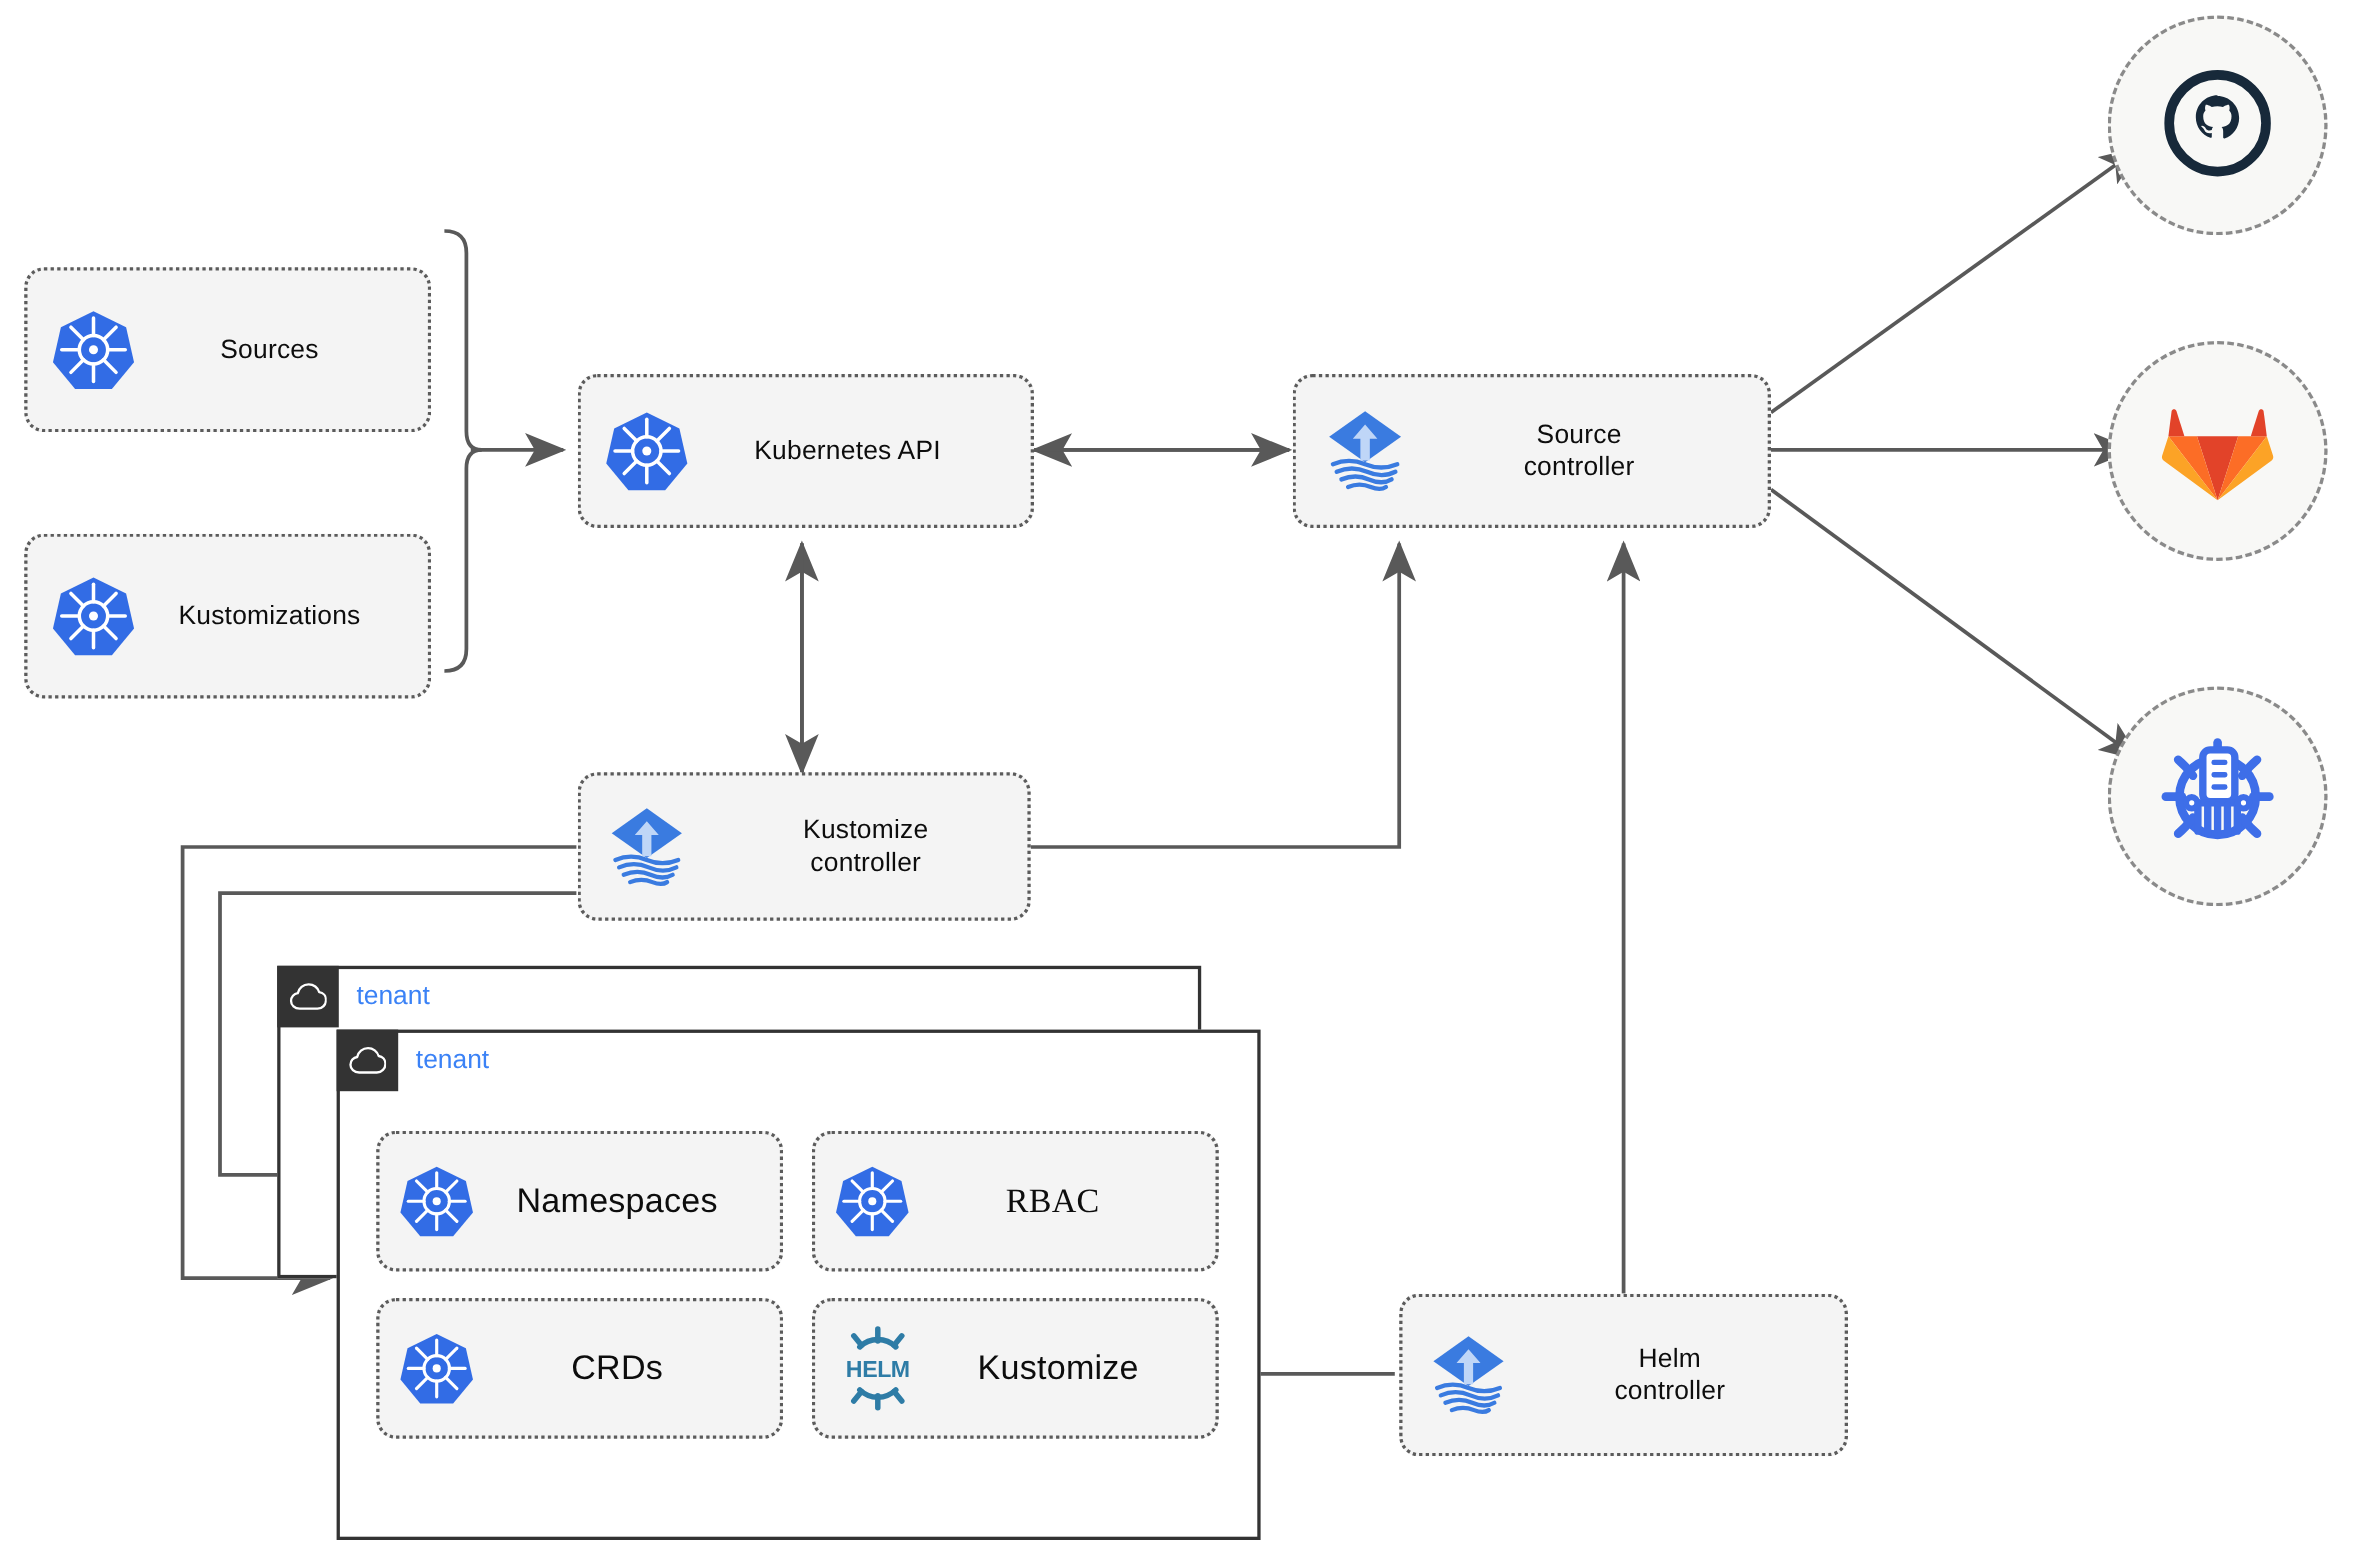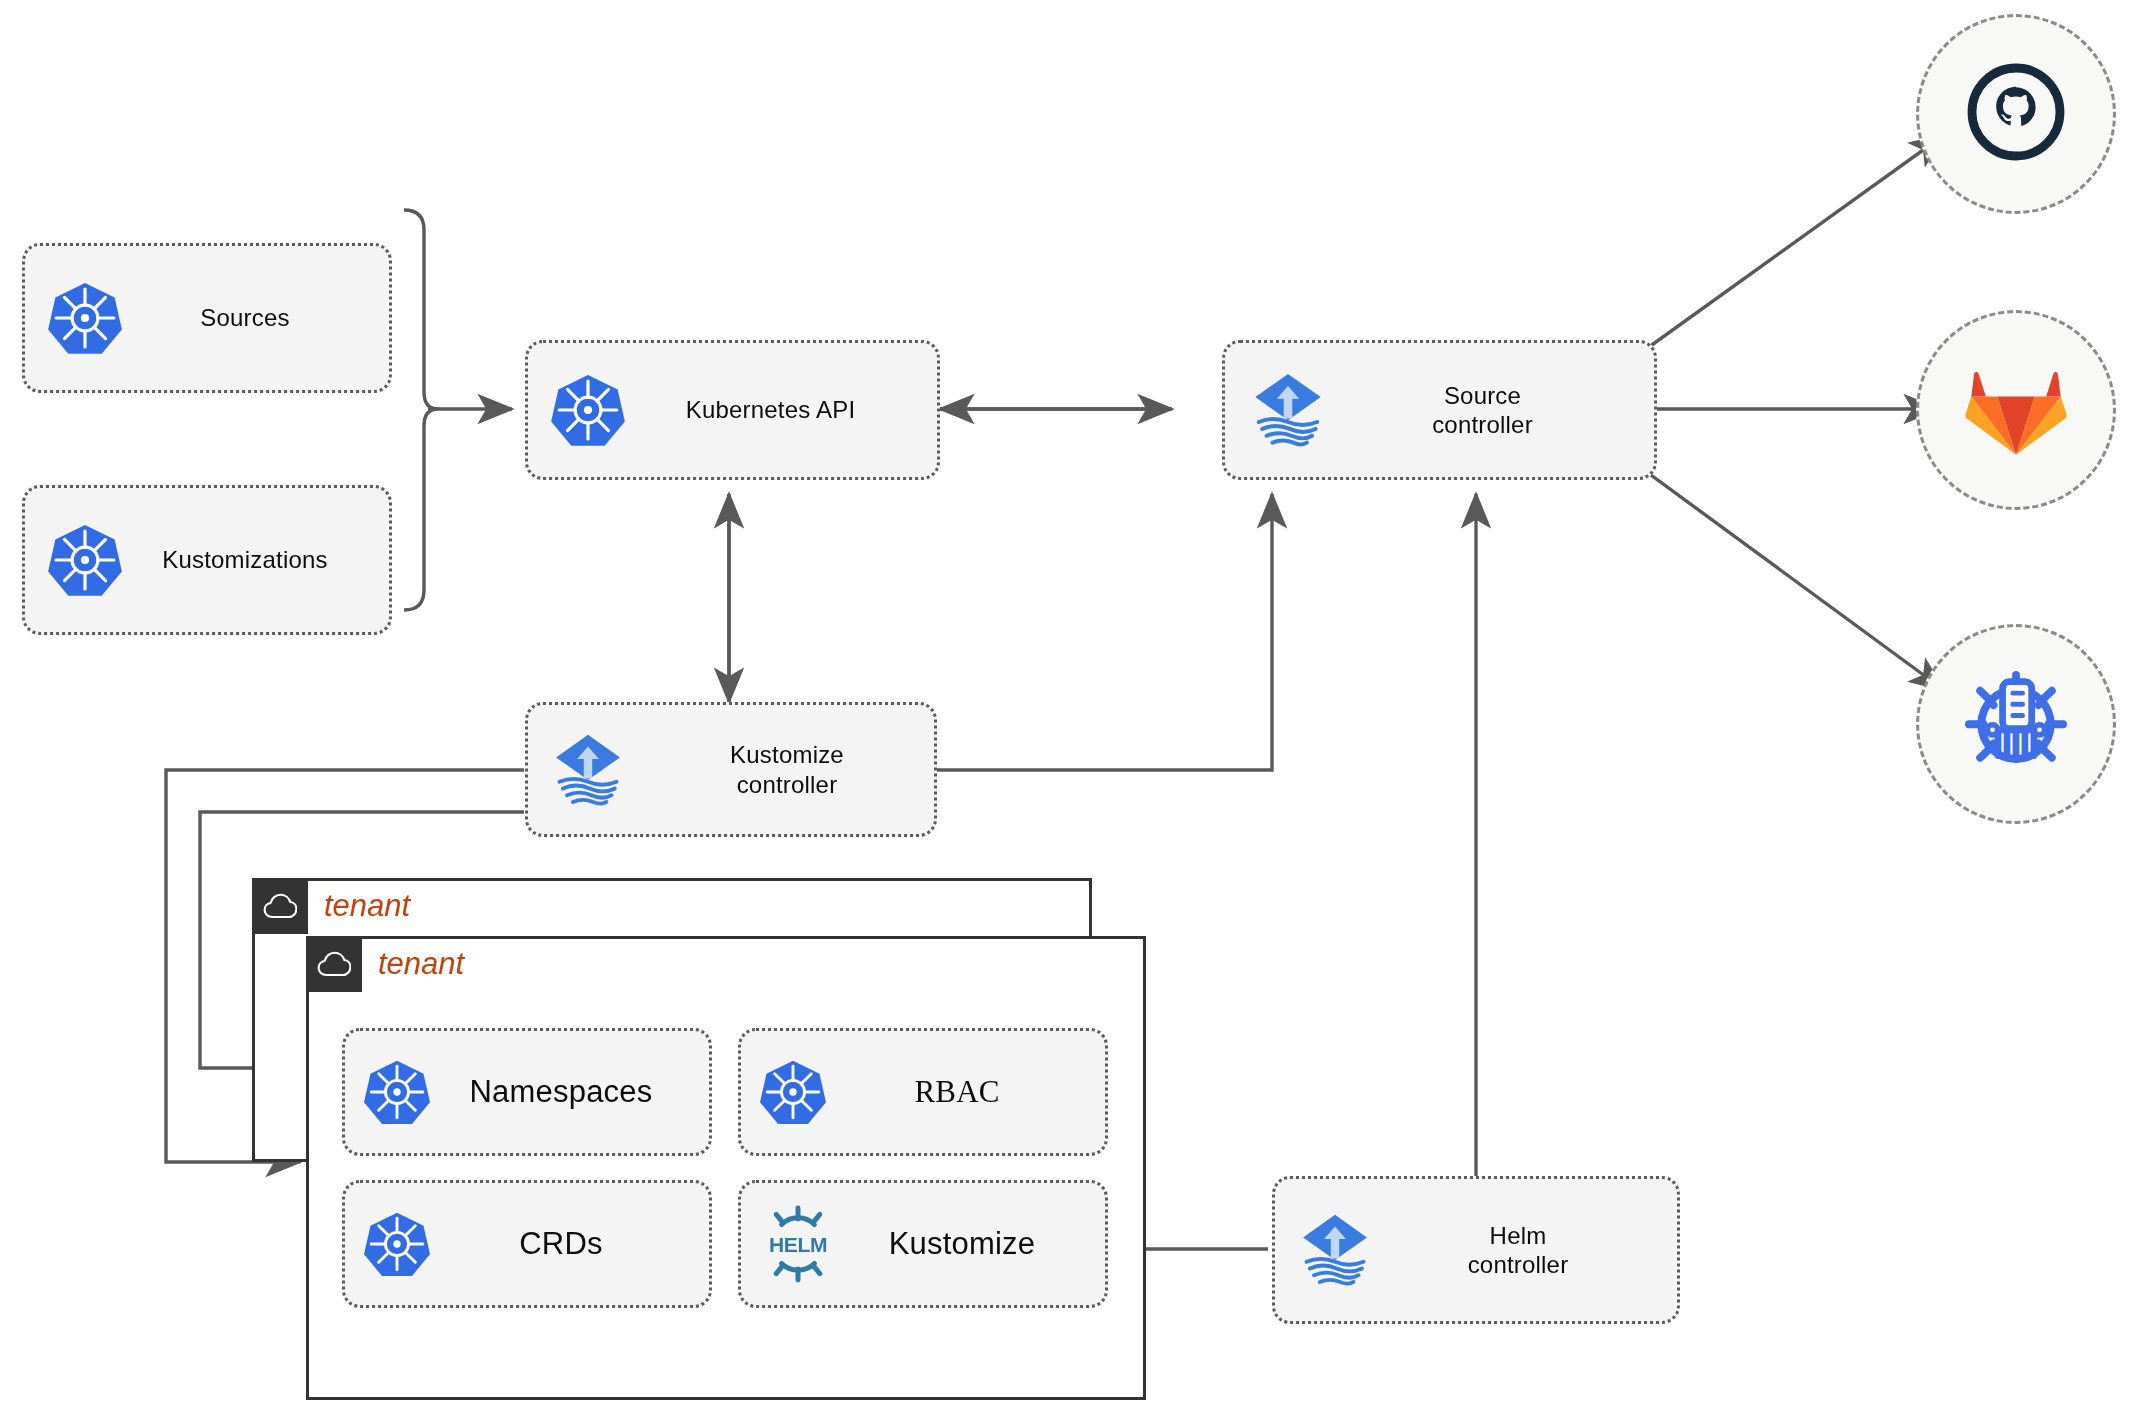--- a/index.html
+++ b/index.html
@@ -25,21 +25,21 @@
   .tenant{
     position:absolute;box-sizing:border-box;background:#ffffff;
     border:3px solid #333333;
   }
   .tenant .tbar{position:absolute;left:-3px;top:-3px;display:flex;align-items:center;height:56px;}
   .tenant .cloudbox{
     width:56px;height:56px;background:#333333;
     display:flex;align-items:center;justify-content:center;
   }
   .tenant .tname{
-    margin-left:16px;font-size:31px;color:#c2410c;line-height:56px;white-space:nowrap;font-style:italic;
+    margin-left:16px;font-size:24px;color:#3b82f6;line-height:56px;white-space:nowrap;
   }
 
   
   .circ{
     position:absolute;box-sizing:border-box;border-radius:50%;
     background:#f8f8f6;border:3px dashed #8a8a8a;
     display:flex;align-items:center;justify-content:center;
   }
   .vis-hidden{position:absolute;width:1px;height:1px;overflow:hidden;clip:rect(0 0 0 0);white-space:nowrap;}
 </style>
@@ -169,21 +169,21 @@
             <path d="M62 62 L77 77"></path>
           <path d="M77 23 L62 38"></path>
             <path d="M38 62 L23 77"></path>
         </g>
         <circle cx="50" cy="50" r="5.4" fill="#ffffff"></circle>
       </svg>
     </span>
     <span class="lbl">Kubernetes API</span>
   </div>
 
-  <div class="node" style="left:1222px;top:340px;width:435px;height:140px;padding:0 20px;">
+  <div class="node" style="left:1175px;top:340px;width:435px;height:140px;padding:0 20px;">
     <span class="ico">
       <svg width="86" height="86" viewBox="0 0 100 100" aria-hidden="true">
         <path d="M50 8 L88 35 L50 62 L12 35 Z" fill="#3A7BE0"></path>
         <path d="M50 22 L63 37 L55 37 L55 60 L45 60 L45 37 L37 37 Z" fill="#BFD6F7"></path>
         <g fill="none" stroke="#3A7BE0" stroke-width="4.6" stroke-linecap="round">
           <path d="M16 64 Q33 57 50 64 Q67 71 84 64"></path>
           <path d="M20 72 Q36 65 52 72 Q68 79 82 72"></path>
           <path d="M25 80 Q40 74 54 80 Q68 86 78 80"></path>
           <path d="M32 88 Q44 83 56 88 Q66 92 72 88"></path>
         </g>

